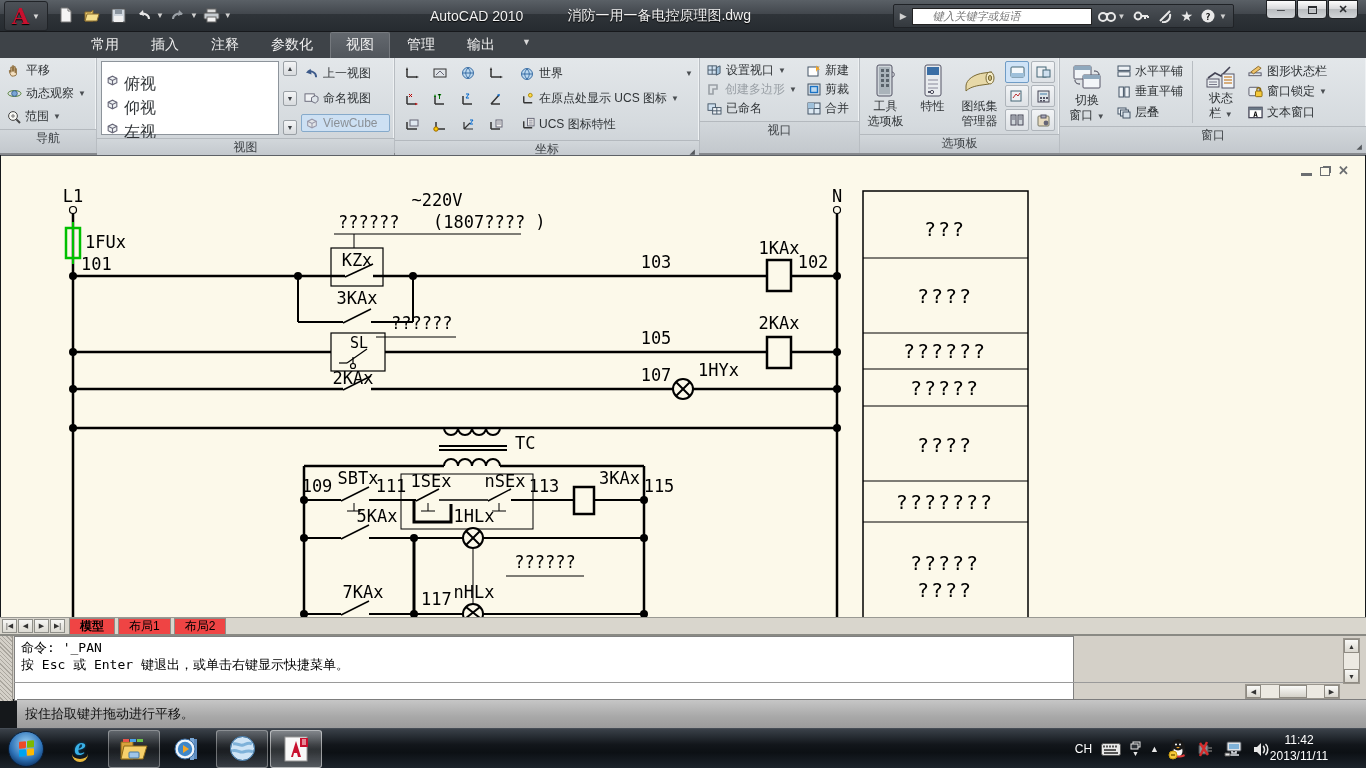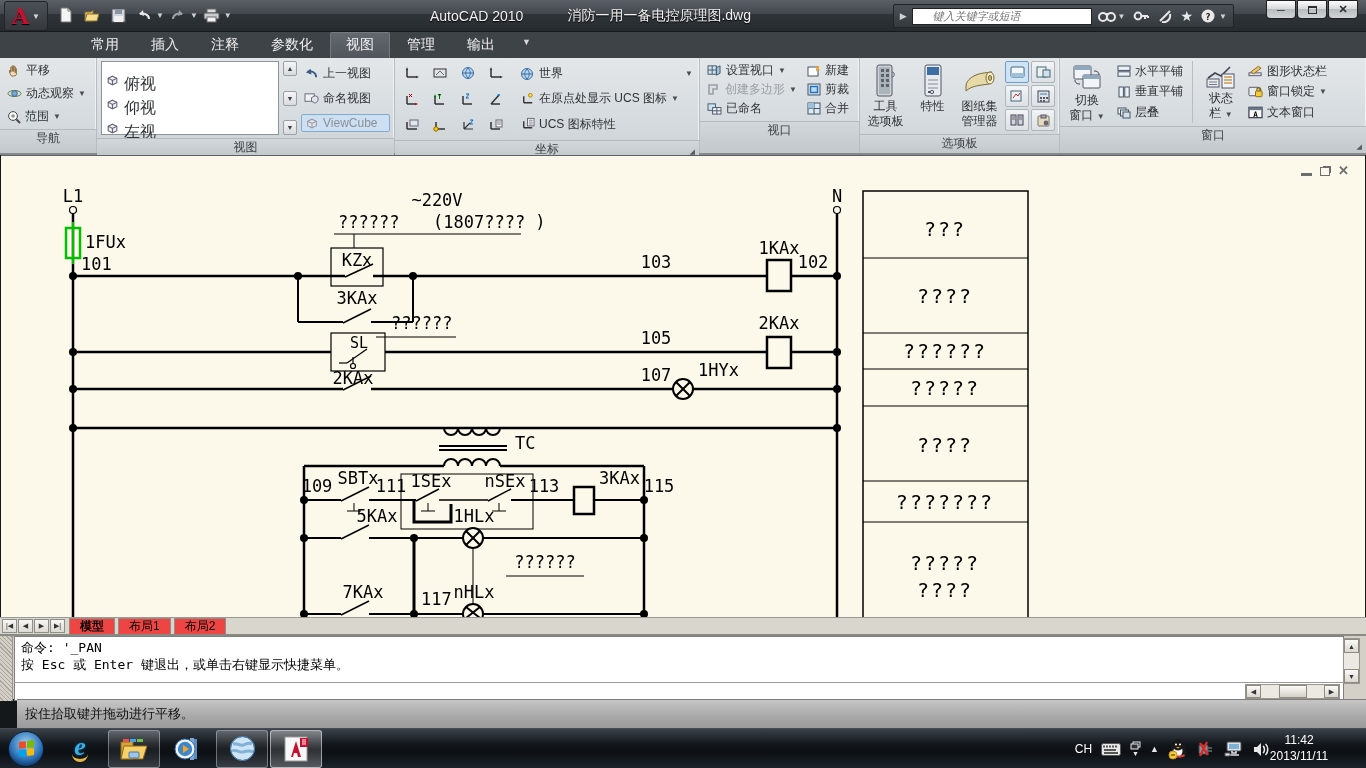--- a/index.html
+++ b/index.html
@@ -87,21 +87,21 @@
     display:flex; align-items:center; padding-left:2px; font-size:12px; }
   .navbtn { width:15px; height:14px; background:linear-gradient(#f6f6f4,#dcdad2); border:1px solid #8f8f89; margin-right:1px;
     display:flex; align-items:center; justify-content:center; font-size:7px; color:#333; }
   .ltab { padding:0 10px; height:16px; display:flex; align-items:center; border:1px solid #8f8f89; border-bottom:none;
     background:#ef4444; margin-left:3px; }
   .ltab.active { background:#ef4444; font-weight:bold; }
 
   
   #cmd { position:absolute; top:634px; left:0; width:1366px; height:65px; background:#d4d0c8; border-top:2px solid #8a8a84; }
   #cmd-grip { position:absolute; left:0; top:0; width:13px; height:65px; background:repeating-linear-gradient(45deg,#d4d0c8 0 2px,#aaa69e 2px 3px); border-right:1px solid #9a968e; }
-  #cmd-text { position:absolute; left:14px; top:0; width:1330px; height:65px; background:#fff; border:1px solid #808080;
+  #cmd-text { position:absolute; left:14px; top:0; width:1060px; height:65px; background:#fff; border:1px solid #808080;
     font-family:"DejaVu Sans Mono",monospace; font-size:13px; color:#000; padding:2px 6px; line-height:17px; }
   #cmd-sep { position:absolute; left:14px; top:46px; width:1330px; border-top:1px solid #9a9a9a; }
   #vscroll { position:absolute; right:6px; top:2px; width:17px; height:46px; background:#ece9e2; border:1px solid #9a968e;
     display:flex; flex-direction:column; justify-content:space-between; }
   #vscroll .sb, #hscroll .sb { background:linear-gradient(#fafaf8,#dad7cf); border:1px solid #8f8b83; font-size:7px; color:#333;
     display:flex; align-items:center; justify-content:center; }
   #vscroll .sb { height:14px; }
   #hscroll { position:absolute; right:26px; top:48px; width:95px; height:15px; background:#ece9e2; border:1px solid #9a968e;
     display:flex; justify-content:space-between; }
   #hscroll .sb { width:15px; height:13px; }

